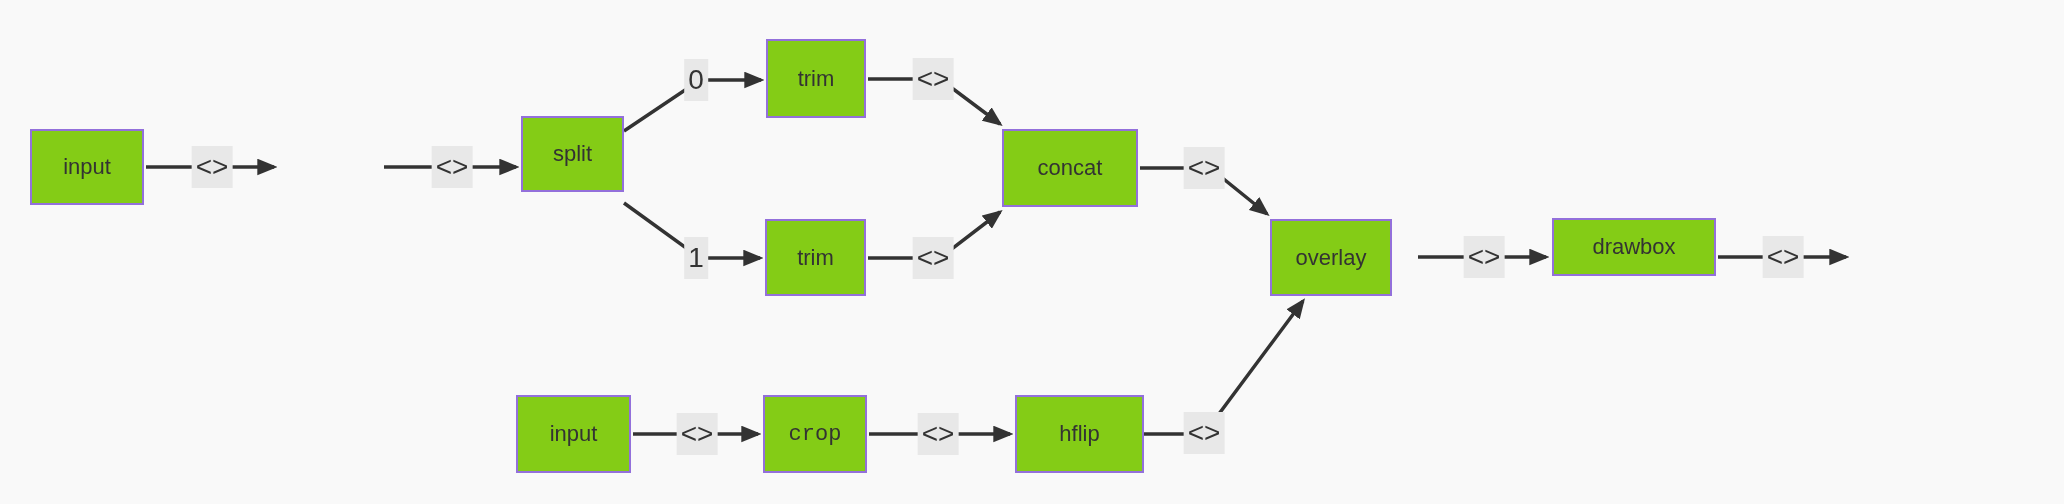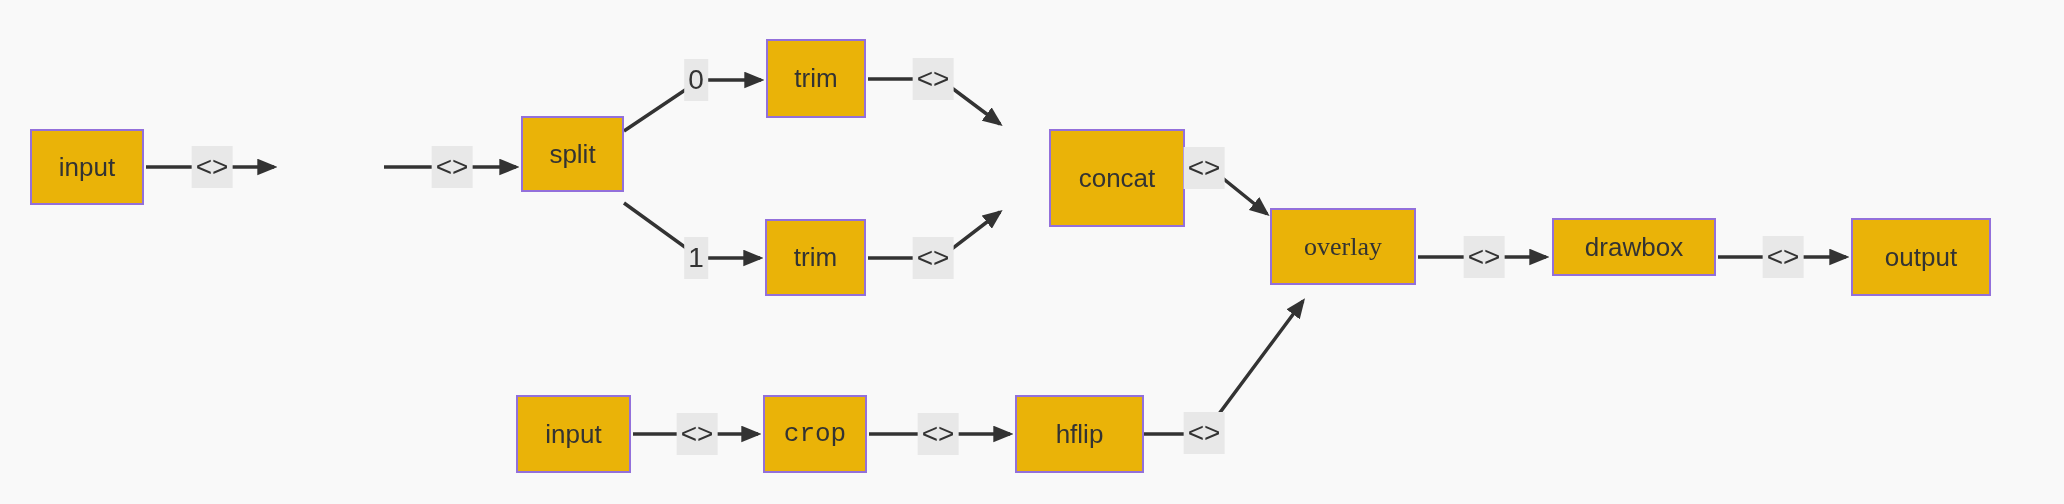--- a/index.html
+++ b/index.html
@@ -8,24 +8,24 @@
     width:2064px;height:504px;
     background:#f9f9f9;
     font-family:"Liberation Sans","DejaVu Sans",sans-serif;
     overflow:hidden;
   }
   svg.edges{position:absolute;left:0;top:0;width:2064px;height:504px;}
   path.edge{stroke:#333333;stroke-width:3.5px;fill:none;marker-end:url(#arrowhead);}
   .node{
     position:absolute;
     box-sizing:border-box;
-    background:#eab308;
+    background:#84cc16;
     border:2.5px solid #9370db;
     color:#333333;
-    font-size:26px;
+    font-size:22px;
     display:flex;align-items:center;justify-content:center;
     white-space:nowrap;
   }
   .edge-label{
     position:absolute;
     transform:translate(-50%,-50%);
     background:#e8e8e8;
     color:#333333;
     font-size:28px;
     line-height:1;
@@ -55,24 +55,23 @@
     <path class="edge" d="M1718 257 H1846"></path>
     <path class="edge" d="M633 434 H758"></path>
     <path class="edge" d="M869 434 H1010"></path>
     <path class="edge" d="M1120 434 H1204 L1303 301"></path>
   </svg>
 
   <div class="node" style="left:30px;  top:129px; width:114px; height:76px;">input</div>
   <div class="node" style="left:521px; top:116px; width:103px; height:76px;">split</div>
   <div class="node" style="left:766px; top:39px;  width:100px; height:79px;">trim</div>
   <div class="node" style="left:765px; top:219px; width:101px; height:77px;">trim</div>
-  <div class="node" style="left:1002px;top:129px; width:136px; height:98px;margin-left:47px;">concat</div>
-  <div class="node" style="left:1270px;top:208px; width:146px; height:77px;font-family:Liberation Serif, serif;">overlay</div>
+  <div class="node" style="left:1002px;top:129px; width:136px; height:78px;">concat</div>
+  <div class="node" style="left:1270px;top:219px; width:122px; height:77px;">overlay</div>
   <div class="node" style="left:1552px;top:218px; width:164px; height:58px;">drawbox</div>
-  <div class="node" style="left:1851px;top:218px; width:140px; height:78px;">output</div>
   <div class="node" style="left:516px; top:395px; width:115px; height:78px;">input</div>
   <div class="node" style="left:763px; top:395px; width:104px; height:78px;font-family:Liberation Mono, monospace;">crop</div>
   <div class="node" style="left:1015px;top:395px; width:129px; height:78px;">hflip</div>
 
   <div class="edge-label" style="left:212px; top:167px;">&lt;&gt;</div>
   <div class="edge-label" style="left:452px; top:167px;">&lt;&gt;</div>
   <div class="edge-label" style="left:696px; top:80px;">0</div>
   <div class="edge-label" style="left:933px; top:79px;">&lt;&gt;</div>
   <div class="edge-label" style="left:696px; top:258px;">1</div>
   <div class="edge-label" style="left:933px; top:258px;">&lt;&gt;</div>

